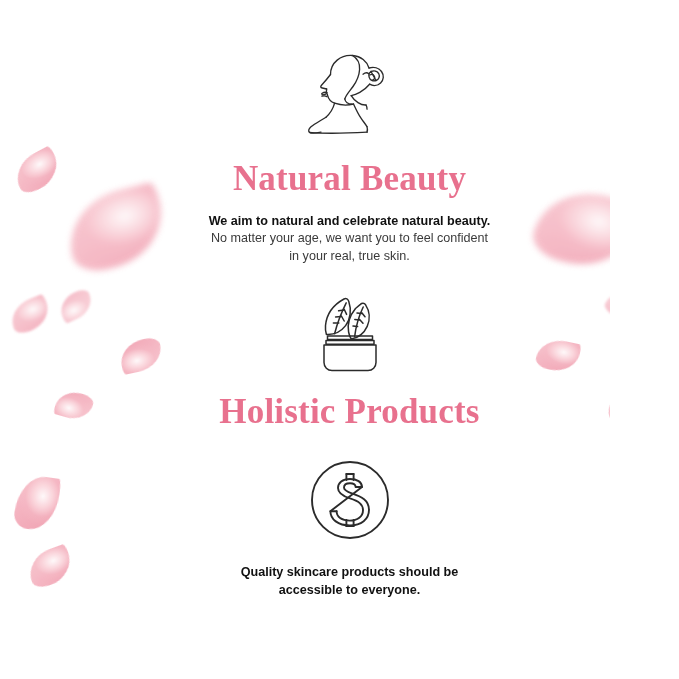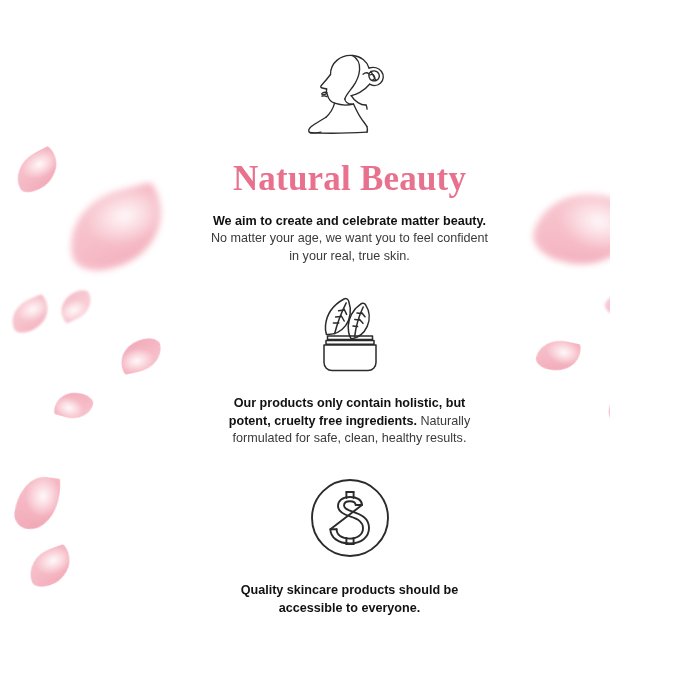--- a/index.html
+++ b/index.html
@@ -168,21 +168,21 @@
 
             <path d="M71.0 27.5 C74.2 26.2 77.5 27.2 78.8 29.8 C80.1 32.4 78.9 35.4 76.0 36.5"></path>
             <path d="M76.0 36.5 C73.0 37.6 70.0 36.2 69.2 33.4 C68.5 31.0 69.3 28.6 71.0 27.5 Z"></path>
             <path d="M69.8 31.0 C71.6 30.1 73.6 30.6 74.4 32.2 C75.2 33.8 74.4 35.6 72.6 36.2"></path>
 
             <path d="M63.0 30.2 C65.0 28.6 67.4 28.4 68.8 29.8"></path>
           </g>
         </svg>
       </div>
       <h2 class="feature-title">Natural Beauty</h2>
-      <p class="feature-body"><span class="lead">We aim to create and celebrate matter beauty.</span><span class="rest"> No matter your age, we want you to feel confident in your real, true skin.</span></p>
+      <p class="feature-body"><span class="lead">We aim to natural and celebrate natural beauty.</span><span class="rest"> No matter your age, we want you to feel confident in your real, true skin.</span></p>
     </section>
 
     <section class="feature feature-2">
       <div class="feature-icon">
         <svg width="100" height="82" viewBox="0 0 100 82" aria-hidden="true">
           <g class="line-icon" stroke-width="1.5">
 
             <path d="M44.0 7.0 C33.0 13.0 26.5 23.0 25.5 33.5 C25.2 37.0 25.6 40.0 26.4 42.4 C33.5 42.8 41.0 39.6 45.6 33.6 C50.6 27.0 51.6 17.6 48.8 9.4 C48.0 7.1 46.2 5.8 44.0 7.0 Z"></path>
 
             <path d="M46.2 10.8 C41.6 20.0 37.2 31.2 34.6 41.8"></path>
@@ -200,21 +200,21 @@
             <path d="M61.8 20.8 L65.0 24.8"></path>
             <path d="M59.6 27.4 L63.0 31.2"></path>
 
             <path d="M27.5 44.0 L72.5 44.0 L72.5 47.6 L27.5 47.6 Z"></path>
             <path d="M26.0 48.4 L74.0 48.4 L74.0 52.2 L26.0 52.2 Z"></path>
 
             <path d="M24.0 53.0 L76.0 53.0 L76.0 70.5 C76.0 75.0 72.5 78.5 68.0 78.5 L32.0 78.5 C27.5 78.5 24.0 75.0 24.0 70.5 Z"></path>
           </g>
         </svg>
       </div>
-      <p class="feature-body"><span class="lead">Our products only contain holistic, but potent, cruelty free ingredients.</span><span class="rest"> Naturally formulated for safe, clean, healthy results.</span></p>
+      <h2 class="feature-title">Holistic Products</h2>
     </section>
 
     <section class="feature feature-3">
       <div class="feature-icon">
         <svg width="86" height="86" viewBox="0 0 86 86" aria-hidden="true">
           <g class="line-icon" stroke-width="1.9">
             <circle cx="43" cy="43" r="38"></circle>
 
             <path d="M46.6 17.0 L46.6 23.0"></path>
             <path d="M39.4 17.0 L39.4 23.0"></path>

